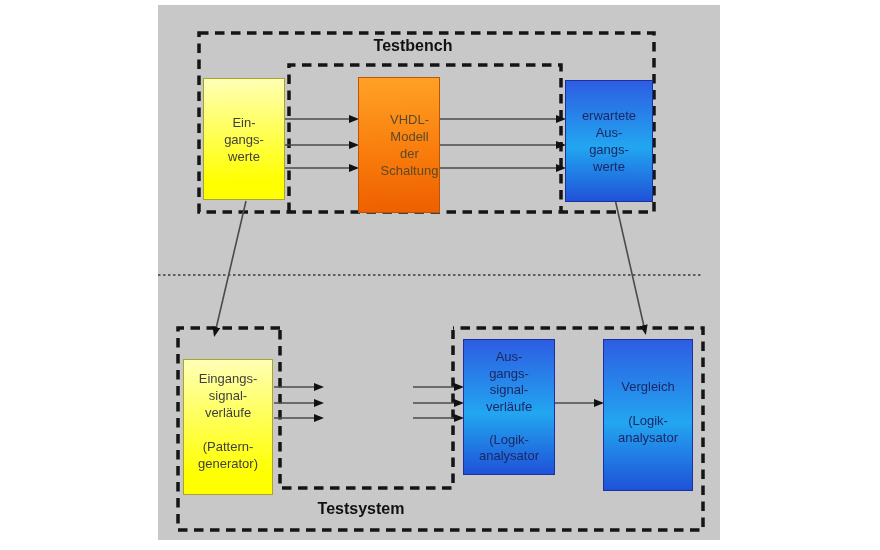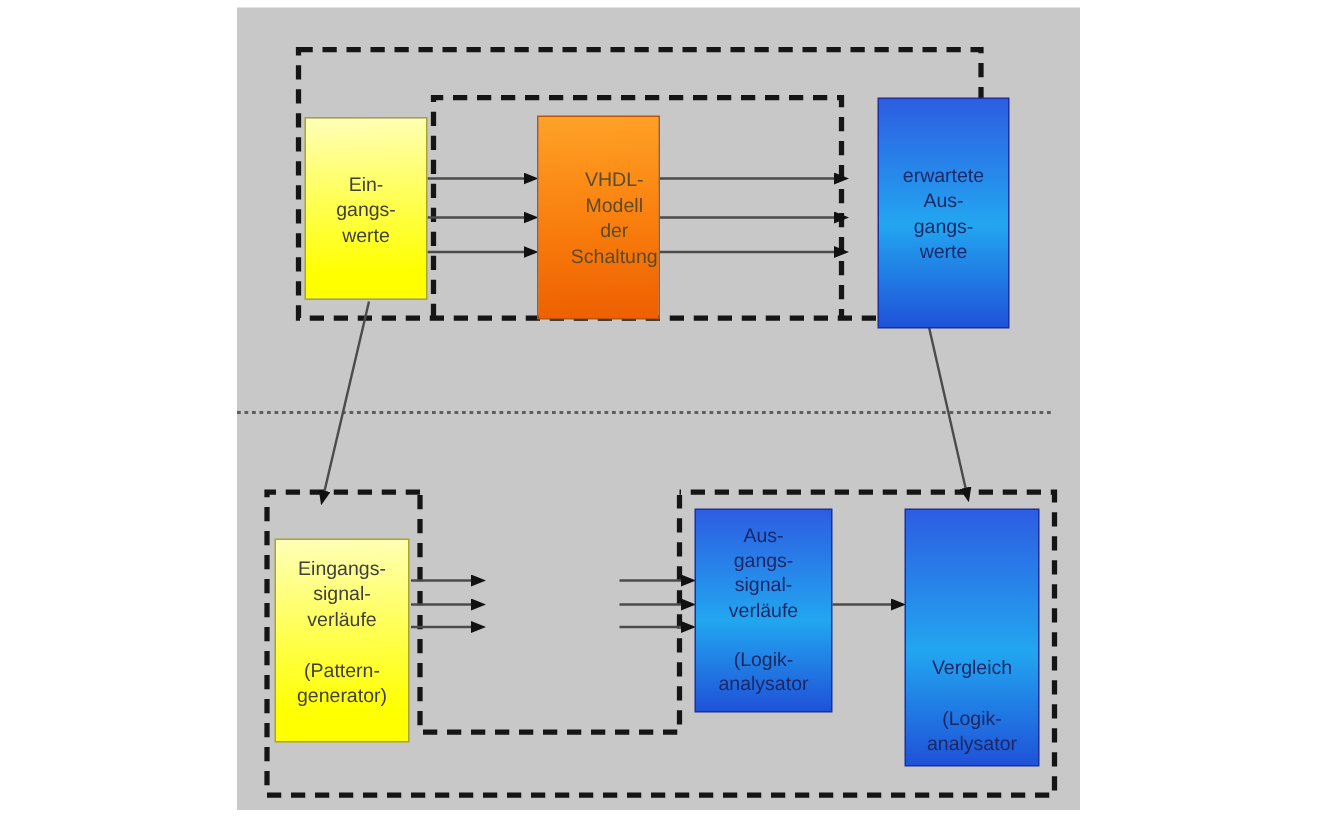--- a/index.html
+++ b/index.html
@@ -55,29 +55,29 @@
     border: 1px solid #bd5304;
     color: #5a4a28;
   }
   .box.blue {
     background: linear-gradient(180deg, #2d5de2 0%, #22a6f0 55%, #1f52d8 100%);
     border: 1px solid #1b2f9e;
     color: #1c2766;
   }
   .box.eingangswerte    { left: 45px;  top: 73px;  width: 82px; height: 122px; }
   .box.vhdl             { left: 200px; top: 72px;  width: 82px; height: 136px; padding-left: 21px; }
-  .box.erwartete        { left: 407px; top: 60px;  width: 88px; height: 154px; margin-left: 20px; }
+  .box.erwartete        { left: 407px; top: 75px;  width: 88px; height: 122px; }
   .box.eingangssignal   { left: 25px;  top: 334px; width: 90px; height: 136px;
                           justify-content: flex-start; padding-top: 10px; margin-top: 20px; }
   .box.icbox            { left: 165px; top: 334px; width: 90px; height: 136px;
                           color: #87672a; font-size: 14px; }
   .box.ausgangssignal   { left: 305px; top: 334px; width: 92px; height: 136px;
                           line-height: 16.5px; }
-  .box.vergleich        { left: 445px; top: 334px; width: 90px; height: 172px;
-                          justify-content: flex-end; padding-bottom: 6px; }
+  .box.vergleich        { left: 445px; top: 334px; width: 90px; height: 152px;
+                          padding-bottom: 6px; }
   .zone-label {
     position: absolute;
     z-index: 3;
     width: 120px;
     text-align: center;
     font-size: 16px;
     font-weight: bold;
     color: #111111;
   }
   .zone-label.testbench  { left: 195px; top: 32px;  }
@@ -122,20 +122,22 @@
         <line x1="255" y1="398" x2="302" y2="398" marker-end="url(#arrow)"></line>
         <line x1="255" y1="413" x2="302" y2="413" marker-end="url(#arrow)"></line>
 
         <line x1="397" y1="398" x2="442" y2="398" marker-end="url(#arrow)"></line>
 
         <line x1="88" y1="196" x2="57" y2="328" marker-end="url(#arrow)"></line>
         <line x1="457" y1="194" x2="487" y2="326" marker-end="url(#arrow)"></line>
       </g>
     </svg>
 
+    <div class="zone-label testbench">Testbench</div>
+    <div class="zone-label testsystem">Testsystem</div>
 
     <div class="box yellow eingangswerte">
       <div class="box-text">Ein-
 gangs-
 werte</div>
     </div>
     <div class="box orange vhdl">
       <div class="box-text">VHDL-
 Modell der
 Schaltung</div>

